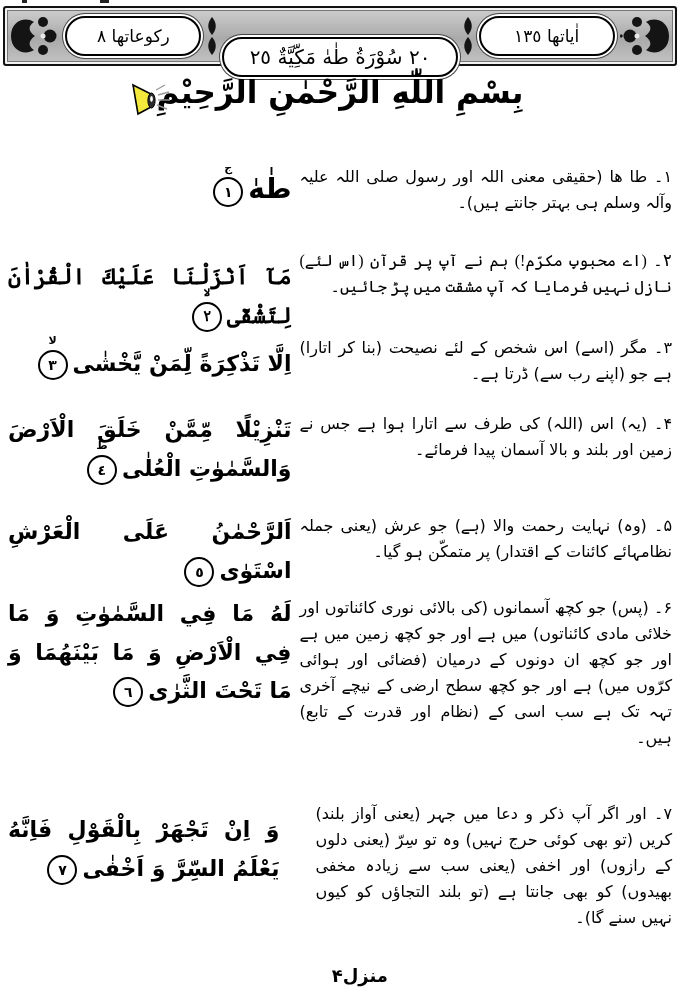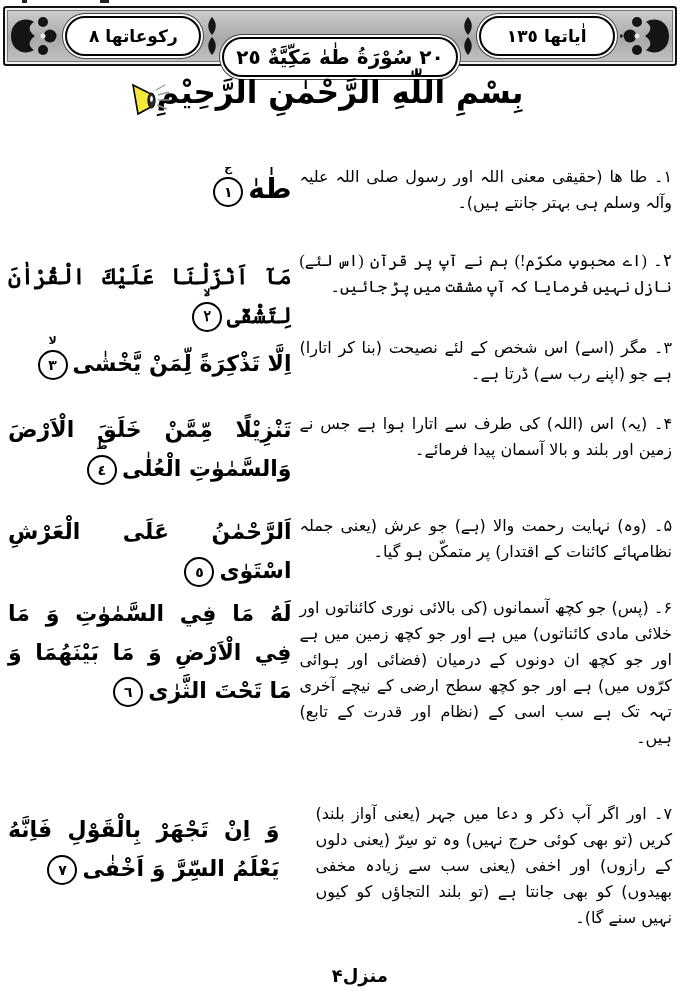--- a/index.html
+++ b/index.html
@@ -13,21 +13,21 @@
     background:linear-gradient(#cfcfcf,#a9a9a9 55%,#c4c4c4);
     border:2px solid #111;border-radius:3px;
     box-shadow:inset 0 0 0 2px #f2f2f2, inset 0 0 0 3px #777;
     display:flex;flex-direction:row;align-items:center;justify-content:space-between;
     padding:0 2px;box-sizing:border-box;
   }
   .cartouche{
     background:#fff;border:2px solid #000;border-radius:22px;
     box-shadow:0 0 0 2px #fff,0 0 0 3px #444;
     height:36px;display:flex;align-items:center;justify-content:center;
-    padding:0 12px;font-weight:bold;white-space:nowrap;direction:rtl;
+    padding:0 12px;font-weight:normal;white-space:nowrap;direction:rtl;
   }
   .cartouche.small{font-size:17px;min-width:108px;}
   .cartouche.big{font-size:20px;min-width:208px;margin-top:41px;}
   .orn{flex:0 0 auto;display:flex;align-items:center;}
   
   .bismillah-ar{
     position:absolute;top:74px;left:60px;right:60px;text-align:center;
     font-size:31px;font-weight:bold;letter-spacing:1px;
   }
   .bismillah-ur{
@@ -41,21 +41,21 @@
   .verse-row{display:flex;flex-direction:row-reverse;box-sizing:border-box;}
   .col-urdu{
     width:57%;box-sizing:border-box;direction:rtl;text-align:justify;
     font-size:16px;line-height:1.62;padding-left:6px;
   }
   .col-arabic{
     width:43%;box-sizing:border-box;direction:rtl;text-align:justify;
     font-size:22px;font-weight:bold;line-height:1.75;padding-right:2px;
   }
   .r1{min-height:84px;} .r2{min-height:78px;font-family:Liberation Serif, serif;} .r3{min-height:76px;}
-  .r4{min-height:102px;} .r5{min-height:82px;} .r6{min-height:206px;}
+  .r4{min-height:102px;} .r5{min-height:82px;} .r6{min-height:206px;justify-content:space-between;}
   .r7{min-height:152px;gap:28px;}
   .ar-pad{padding-top:10px;}
   .big-ayah{font-size:28px;}
   
   .vnum{
     display:inline-flex;align-items:center;justify-content:center;
     width:26px;height:26px;border:2px solid #000;border-radius:50%;
     font-size:14px;font-weight:bold;margin:0 5px;vertical-align:middle;
     position:relative;line-height:1;
   }

